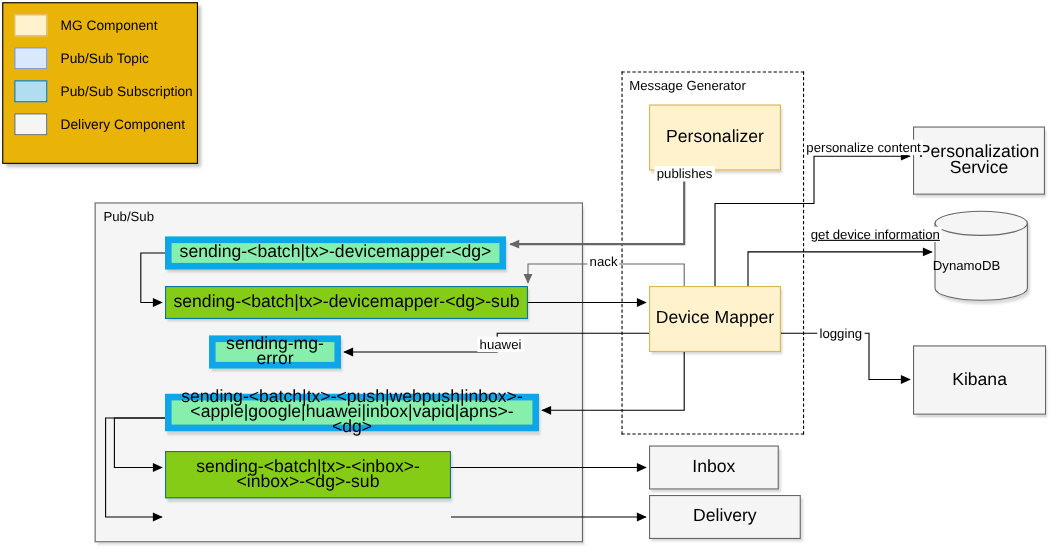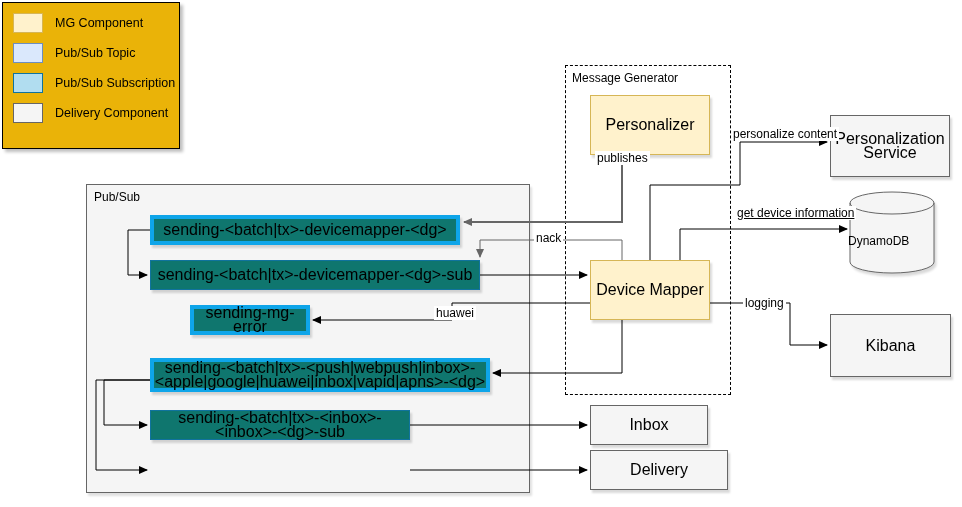--- a/index.html
+++ b/index.html
@@ -2,22 +2,22 @@
 <html><head>
 <meta charset="utf-8">
 <style>
   html,body{margin:0;padding:0;background:#ffffff;}
   .canvas{position:relative;width:962px;height:507px;background:#fff;
           font-family:"Liberation Sans",sans-serif;color:#000;overflow:hidden;}
   .wires{position:absolute;left:0;top:0;width:962px;height:507px;z-index:2;}
   .node{position:absolute;display:flex;flex-direction:column;align-items:center;justify-content:center;
         text-align:center;font-size:16px;line-height:14px;box-sizing:border-box;z-index:3;
         box-shadow:2px 3px 2px rgba(0,0,0,0.15);}
-  .topic{background:#0f766e;border:4px solid #0ea5e9;}
-  .subscription{background:#0f766e;border:1px solid #10739E;}
+  .topic{background:#86efac;border:6px solid #0ea5e9;}
+  .subscription{background:#84cc16;border:1px solid #10739E;}
   .mg{background:#FFF2CC;border:1px solid #D6B656;}
   .external{background:#F5F5F5;border:1px solid #666666;}
   .container-box{position:absolute;box-sizing:border-box;z-index:1;}
   .pubsub{background:#F5F5F5;border:1px solid #666666;box-shadow:2px 3px 2px rgba(0,0,0,0.12);}
   .dashed{border:1px dashed #000;background:transparent;}
   .container-label{position:absolute;font-size:12px;z-index:4;}
   .edge-label{position:absolute;font-size:12px;line-height:14px;background:#fff;padding:0 2px;z-index:4;white-space:nowrap;}
   .legend{position:absolute;left:2px;top:2px;width:178px;height:147px;background:#eab308;border:1px solid #000;
           box-sizing:border-box;z-index:5;box-shadow:3px 3px 3px rgba(0,0,0,0.25);}
   .legend-row{position:absolute;left:0;width:100%;height:20px;}
@@ -87,21 +87,21 @@
   <div class="node subscription" style="left:150px;top:260px;width:330px;height:30px;">
     <span>sending-&lt;batch|tx&gt;-devicemapper-&lt;dg&gt;-sub</span>
   </div>
   <div class="node topic" style="left:190px;top:305px;width:120px;height:30px;">
     <span>sending-mg-error</span>
   </div>
   <div class="node topic" style="left:150px;top:358px;width:340px;height:34px;">
     <span>sending-&lt;batch|tx&gt;-&lt;push|webpush|inbox&gt;-</span>
     <span>&lt;apple|google|huawei|inbox|vapid|apns&gt;-&lt;dg&gt;</span>
   </div>
-  <div class="node subscription" style="left:150px;top:410px;width:260px;height:30px;">
+  <div class="node subscription" style="left:150px;top:410px;width:260px;height:43px;">
     <span>sending-&lt;batch|tx&gt;-&lt;inbox&gt;-&lt;inbox&gt;-&lt;dg&gt;-sub</span>
   </div>
 
   <div class="node mg" style="left:590px;top:95px;width:120px;height:60px;">
     <span>Personalizer</span>
   </div>
   <div class="node mg" style="left:590px;top:260px;width:120px;height:60px;">
     <span>Device Mapper</span>
   </div>
 

